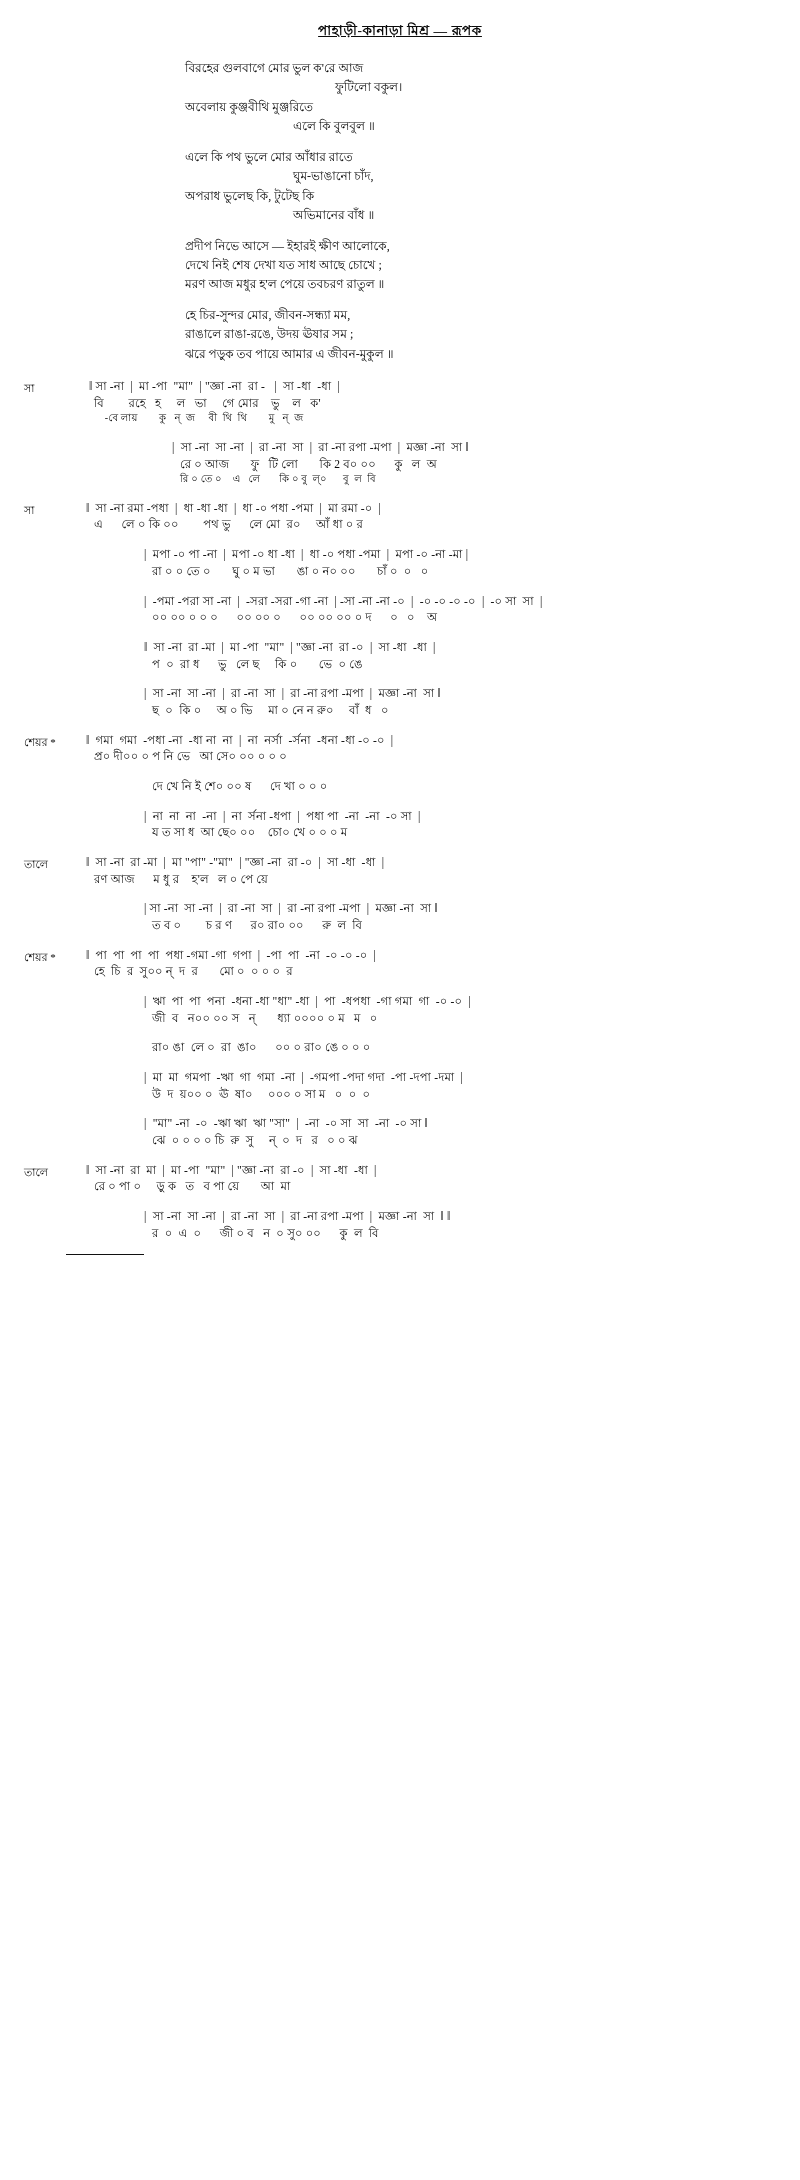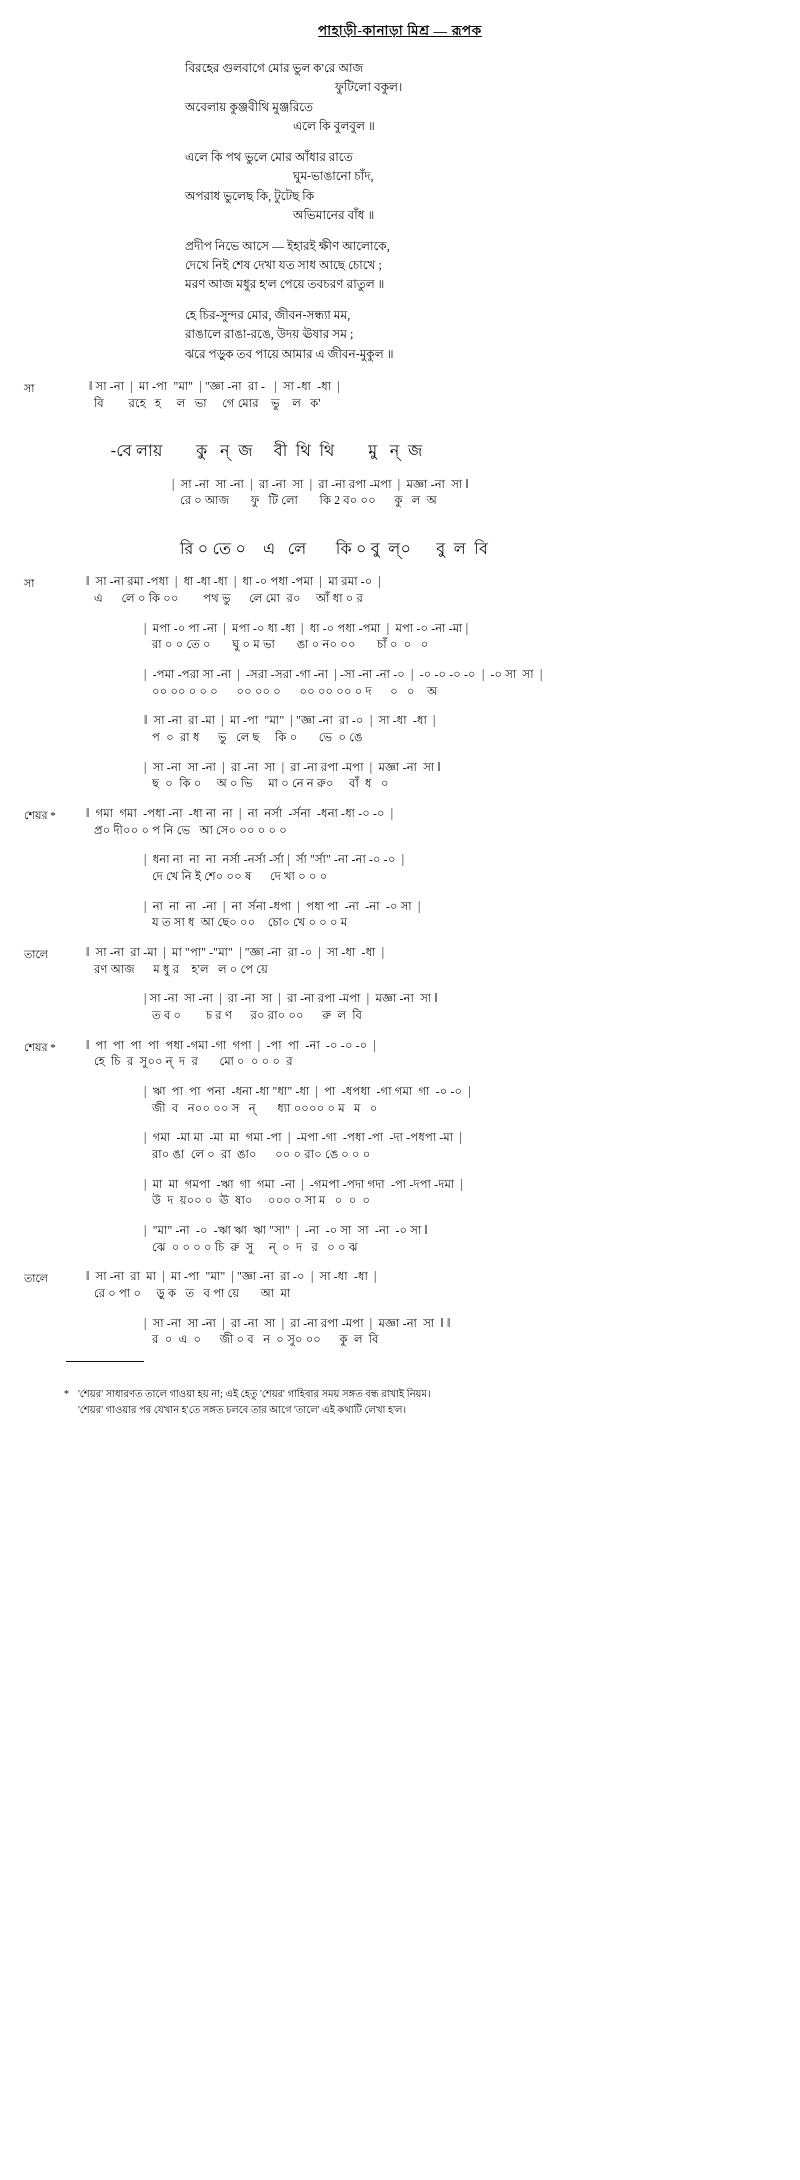--- a/index.html
+++ b/index.html
@@ -78,25 +78,24 @@
   }
   .svara {
     letter-spacing: 0.2px;
   }
   .sahitya {
     letter-spacing: 0.2px;
     padding-left: 8px;
   }
   .sahitya2 {
     white-space: pre;
-    font-size: 16px;
+    font-size: 10px;
     line-height: 1.45;
     letter-spacing: 0.2px;
     padding-left: 8px;
-    margin-top: 28px;
   }
   
   .footnote {
     margin-top: 24px;
     font-size: 10px;
     line-height: 1.6;
     padding-left: 40px;
   }
   .fn-rule {
     width: 78px;
@@ -194,21 +193,20 @@
       <div class="nrow">
         <div class="nlabel">শেয়র *</div>
         <div class="nbody ind-0">
           <div class="svara">‖  গমা  গমা  -পধা -না  -ধা না  না  |  না  নর্সা  -র্সনা  -ধনা -ধা -০ -০  |</div>
           <div class="sahitya">প্র০ দী০০ ০ প নি ভে   আ সে০ ০০ ০ ০ ০</div>
         </div>
       </div>
       <div class="nrow">
         <div class="nlabel"></div>
         <div class="nbody ind-1">
-          <div class="svara">|  ধনা না  না  না  নর্সা -নর্সা -র্সা |  র্সা "র্সা" -না -না -০ -০  |</div>
           <div class="sahitya">দে খে নি ই শে০ ০০ ষ      দে খা ০ ০ ০</div>
         </div>
       </div>
       <div class="nrow">
         <div class="nlabel"></div>
         <div class="nbody ind-1">
           <div class="svara">|  না  না  না  -না  |  না  র্সনা -ধপা  |  পধা পা  -না  -না  -০ সা  |</div>
           <div class="sahitya">য ত সা ধ  আ ছে০ ০০    চো০ খে ০ ০ ০ ম</div>
         </div>
       </div>
@@ -236,21 +234,20 @@
       <div class="nrow">
         <div class="nlabel"></div>
         <div class="nbody ind-1">
           <div class="svara">|  ঋা  পা  পা  পনা  -ধনা -ধা "ধা" -ধা  |  পা  -ধপধা  -গা গমা  গা  -০ -০  |</div>
           <div class="sahitya">জী  ব   ন০০ ০০ স   ন্       ধ্যা ০০০০ ০ ম   ম   ০</div>
         </div>
       </div>
       <div class="nrow">
         <div class="nlabel"></div>
         <div class="nbody ind-1">
-          <div class="svara">|  গমা  -মা মা  -মা  মা  গমা -পা  |  -মপা -গা  -পধা -পা  -দা -পধপা -মা  |</div>
           <div class="sahitya">রা০ ঙা  লে ০  রা  ঙা০      ০০ ০ রা০ ঙে ০ ০ ০</div>
         </div>
       </div>
       <div class="nrow">
         <div class="nlabel"></div>
         <div class="nbody ind-1">
           <div class="svara">|  মা  মা  গমপা  -ঋা  গা  গমা  -না  |  -গমপা -পদা গদা  -পা -দপা -দমা  |</div>
           <div class="sahitya">উ  দ  য়০০ ০  ঊ  ষা০     ০০০ ০ সা ম   ০  ০  ০</div>
         </div>
       </div>
@@ -271,18 +268,14 @@
       <div class="nrow">
         <div class="nlabel"></div>
         <div class="nbody ind-1">
           <div class="svara">|  সা -না  সা -না  |  রা -না  সা  |  রা -না রপা -মপা  |  মজ্ঞা -না  সা  ‖ ‖</div>
           <div class="sahitya">র  ০  এ  ০      জী ০ ব   ন  ০ সু০ ০০      কু  ল  বি</div>
         </div>
       </div>
     </div>
 
   <div class="fn-rule"></div>
-  <div class="footnote">
-    <div class="fn-line"><span class="fn-star">*</span><span>'শেয়র' সাধারণত তালে গাওয়া হয় না; এই হেতু 'শেয়র' গাহিবার সময় সঙ্গত বন্ধ রাখাই নিয়ম।</span></div>
-    <div class="fn-line"><span class="fn-star"></span><span>'শেয়র' গাওয়ার পর যেখান হ'তে সঙ্গত চলবে তার আগে 'তালে' এই কথাটি লেখা হ'ল।</span></div>
-  </div>
 
 </div>
 
 </body></html>

